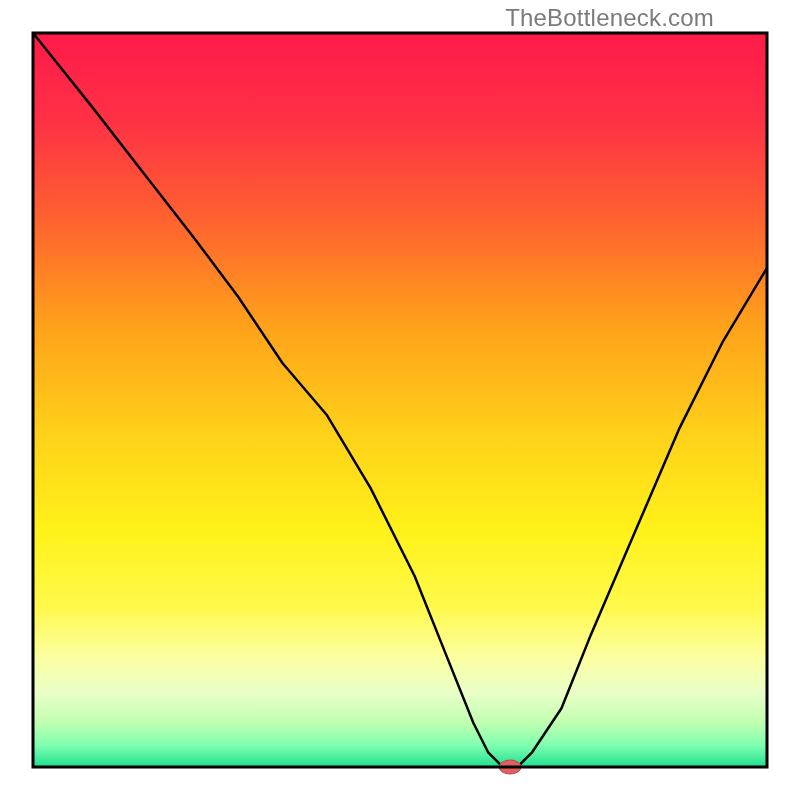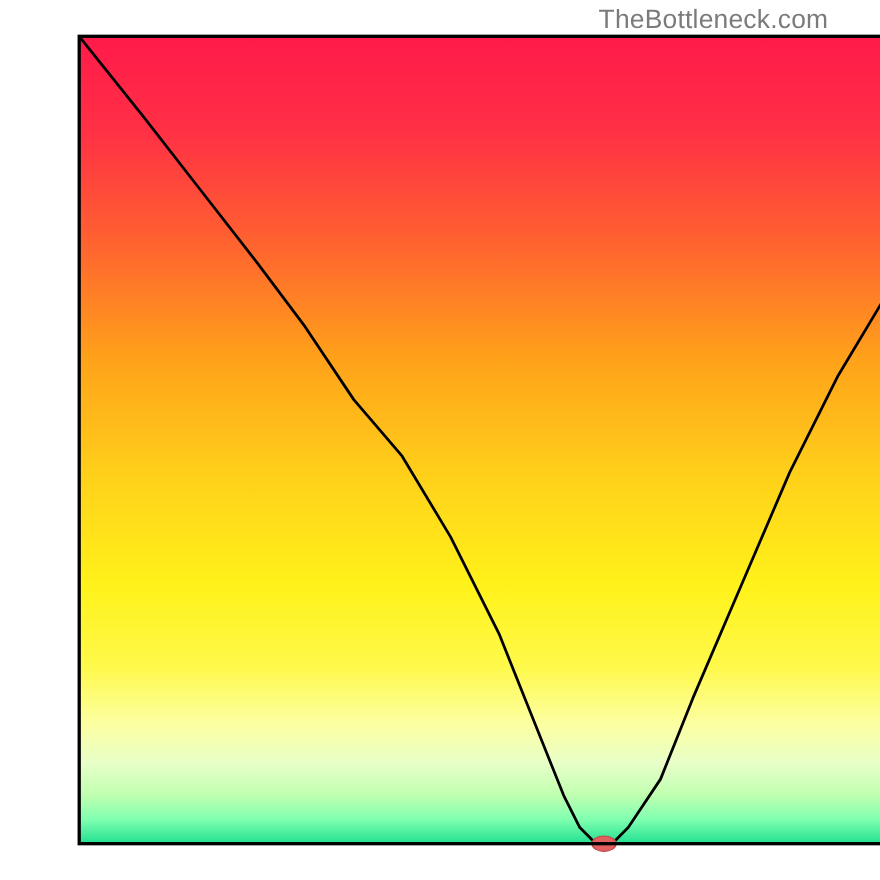--- a/index.html
+++ b/index.html
@@ -7,21 +7,20 @@
     padding: 0;
     width: 800px;
     height: 800px;
     background: #ffffff;
     font-family: Arial, Helvetica, sans-serif;
   }
   .chart-container {
     position: relative;
     width: 724px;
     height: 800px;
-    margin-left: 39px;
   }
   .watermark {
     position: absolute;
     top: 4px;
     right: 10px;
     font-size: 24px;
     color: #7b7b7b;
     font-weight: 500;
     letter-spacing: 0.2px;
     z-index: 10;

